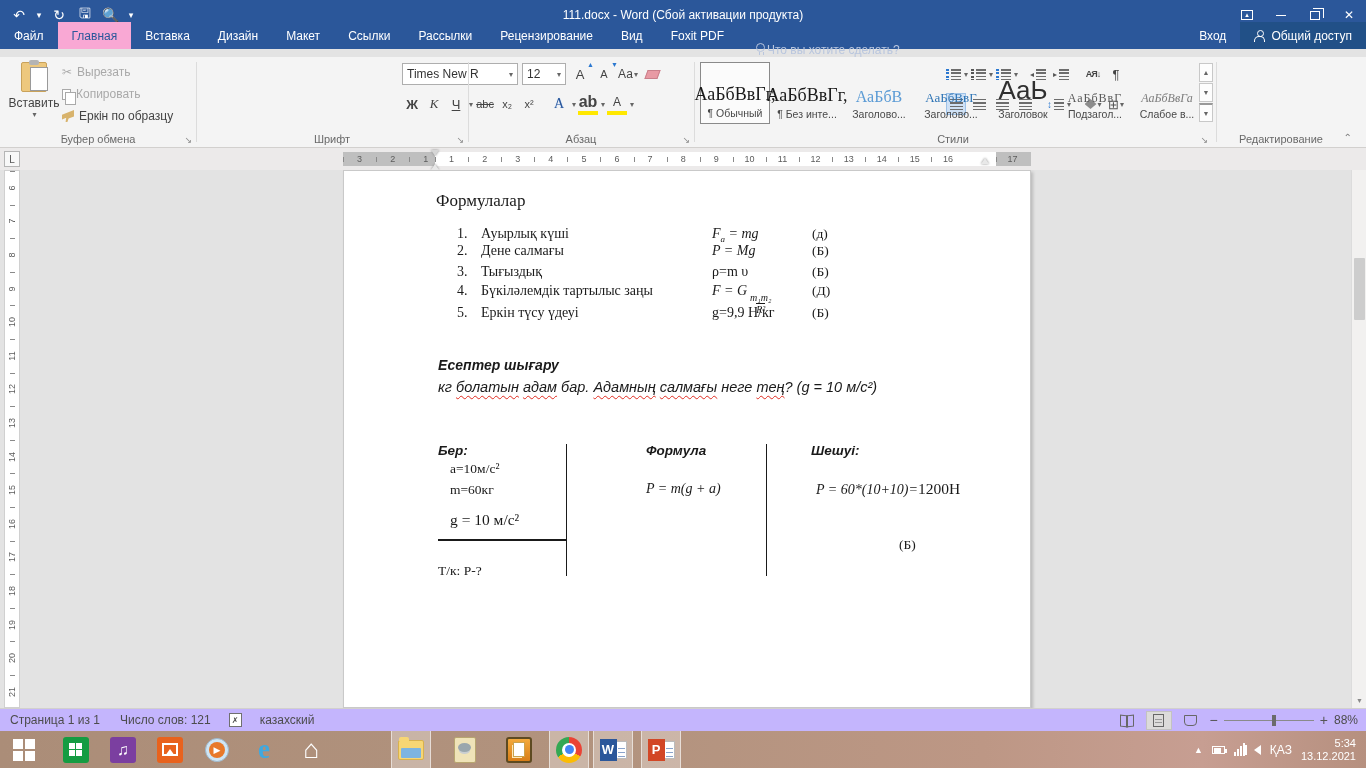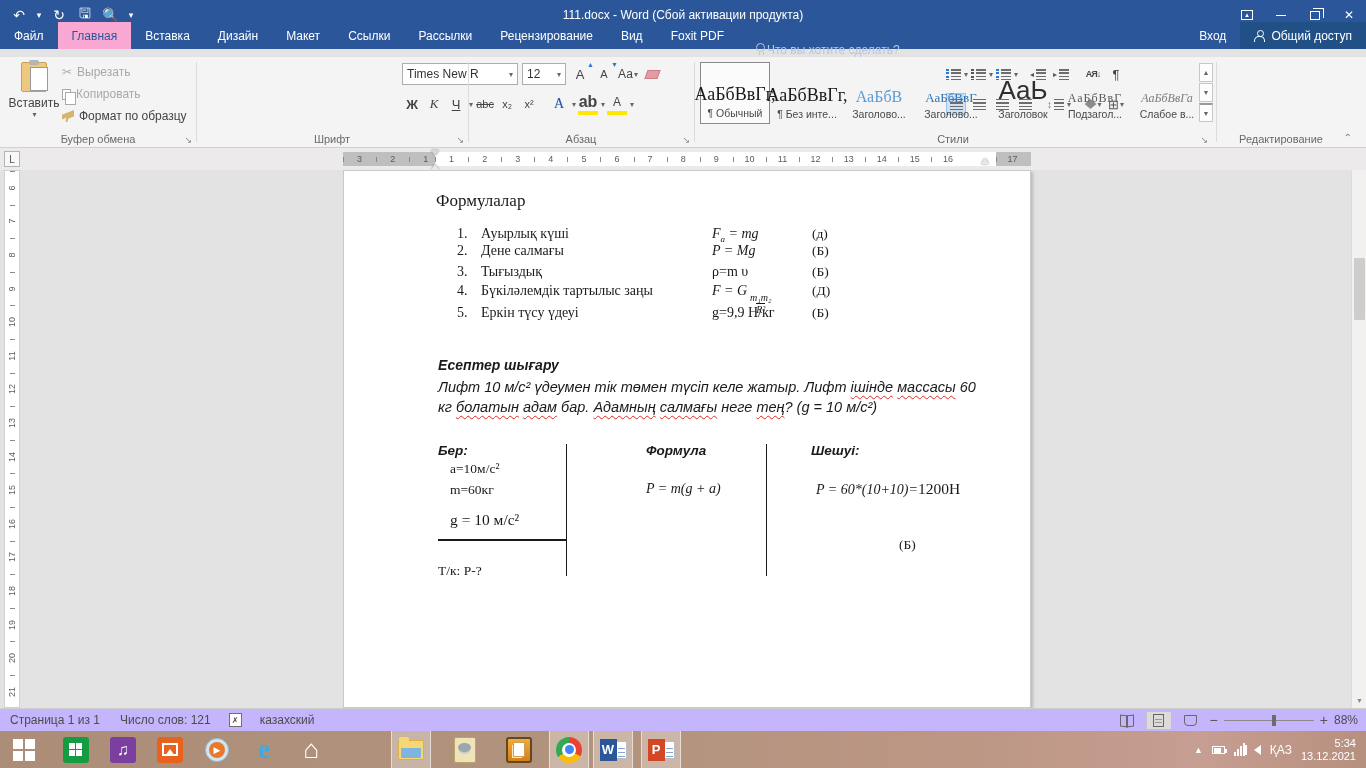--- a/index.html
+++ b/index.html
@@ -268,21 +268,21 @@
       <div class="clip-small">
           <span class="scissors disabled">✂</span>
           <span class="disabled">Вырезать</span>
         </div>
       <div class="clip-small">
           <span class="copy-ico"></span>
           <span class="disabled">Копировать</span>
         </div>
       <div class="clip-small">
           <span class="fp-ico"></span>
-          <span style="color:#444;">Формат по образцу</span>
+          <span style="color:#444;">Еркін по образцу</span>
         </div>
     </div>
     <div class="grp-label">Буфер обмена</div>
     <span class="launcher">↘</span>
   </div>
   <div class="gsep" style="left:196px;"></div>
 
   <div class="abs" style="left:196px;top:0;width:272px;height:91px;">
     <div class="fontrow1">
       <span class="combo" style="width:116px;">
@@ -553,21 +553,20 @@
       <div class="f-row r5">
         <span class="f-num">5.</span>
         <span class="f-name">Еркін түсу үдеуі</span>
         <span class="f-formula upright">g=9,9 Н/кг</span>
         <span class="f-grade">(Б)</span>
       </div>
     </div>
 
     <div class="prob-head">Есептер шығару</div>
     <div class="prob-text">
-      <div><span>Лифт 10 м/с² үдеумен тік төмен түсіп келе жатыр. Лифт </span><span class="sp">ішінде</span><span> </span><span class="sp">массасы</span><span> 60</span></div>
       <div><span>кг </span><span class="sp">болатын</span><span> </span><span class="sp">адам</span><span> бар. </span><span class="sp">Адамның</span><span> </span><span class="sp">салмағы</span><span> неге </span><span class="sp">тең</span><span>? (g = 10 м/с²)</span></div>
     </div>
 
     <div class="sol-label" style="left:94px;top:272px;">Бер:</div>
     <div class="sol-label" style="left:302px;top:272px;">Формула</div>
     <div class="sol-label" style="left:467px;top:272px;">Шешуі:</div>
     <div class="sol-text" style="left:106px;top:290px;">a=10м/с²</div>
     <div class="sol-text" style="left:106px;top:311px;">m=60кг</div>
     <div class="sol-big" style="left:106px;top:340px;">g = 10 м/с²</div>
     <div class="sol-hline" style="left:94px;top:368px;width:128px;"></div>

